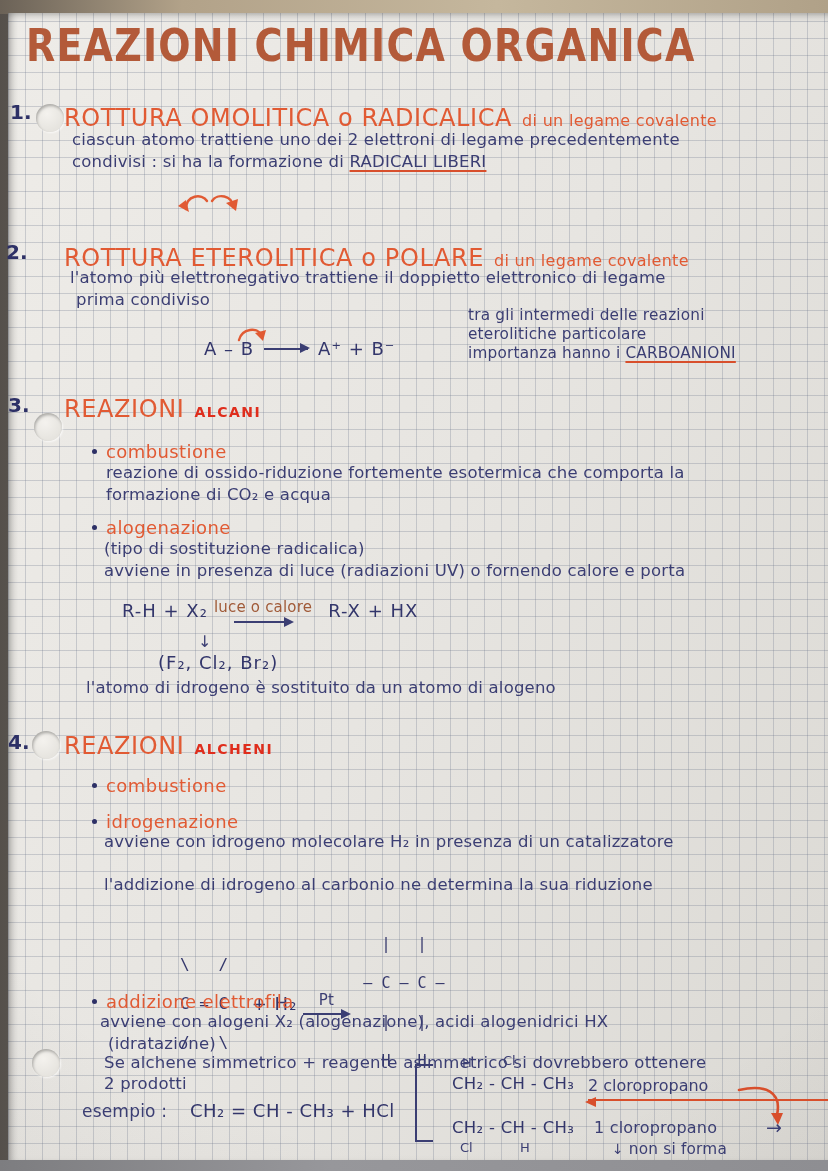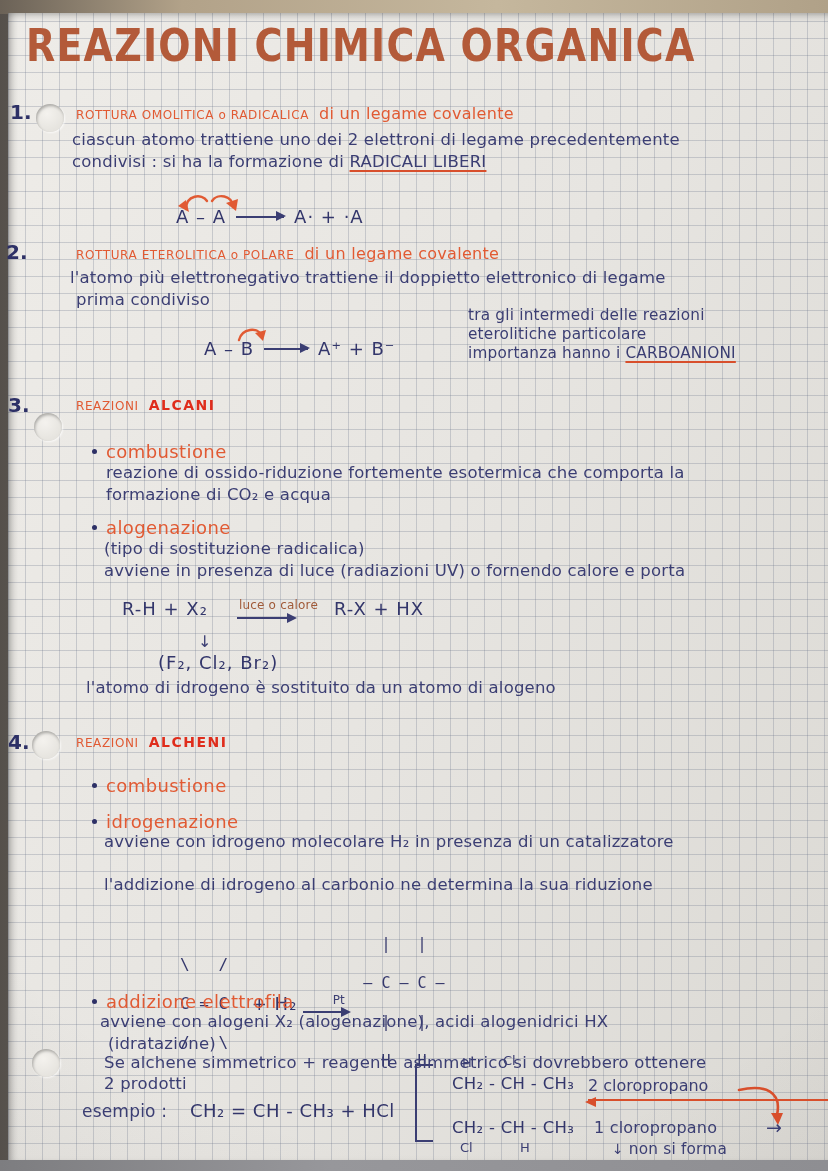--- a/index.html
+++ b/index.html
@@ -20,31 +20,31 @@
     background:radial-gradient(120% 95% at 52% 40%, rgba(0,0,0,0) 62%, rgba(55,50,45,.13));}
   .hole{position:absolute;width:28px;height:28px;border-radius:50%;z-index:4;
         background:radial-gradient(circle at 40% 35%,#f4f2ee,#e6e4df 70%);
         box-shadow:inset 1px 2px 3px rgba(0,0,0,.28), 1px 1px 2px rgba(255,255,255,.7);}
   .abs{position:absolute;z-index:5;white-space:nowrap;}
   .title{font-size:38px;font-weight:bold;letter-spacing:1.2px;color:#b35a39;
          transform:scaleY(1.18);transform-origin:top left;}
   .num{font-size:20px;font-weight:bold;color:#2d3066;}
   .blue{color:#3b3e73;}
   .body{font-size:16.5px;letter-spacing:.2px;color:#3b3e73;}
-  .caps{font-size:12px;letter-spacing:.6px;color:#e15a33;padding-left:12px;}
+  .caps{font-size:24px;letter-spacing:.6px;color:#e15a33;}
   .suffix{font-size:16px;margin-left:10px;letter-spacing:.3px;color:#e15a33;}
   .label{font-size:18px;letter-spacing:.4px;color:#e15a33;}
   .bold-red{color:#df2d1c;font-weight:bold;font-size:14px;letter-spacing:1.5px;margin-left:10px;}
   .u-o{text-decoration:underline;text-decoration-color:#d84f2c;text-decoration-thickness:2px;text-underline-offset:3px;}
   .formula{display:flex;align-items:center;font-size:18px;color:#33366b;letter-spacing:1px;}
   .arr{position:relative;display:inline-block;height:2px;background:#3b3e73;margin:0 10px;vertical-align:middle;}
   .arr::after{content:"";position:absolute;right:-2px;top:-4.5px;
       border-left:10px solid #3b3e73;border-top:5px solid transparent;border-bottom:5px solid transparent;}
   .cond-col{display:inline-flex;flex-direction:column;align-items:center;margin:0 6px;}
-  .cond{font-size:12px;letter-spacing:.2px;margin-bottom:1px;padding-left:25px;}
+  .cond{font-size:15px;letter-spacing:.2px;margin-bottom:1px;}
   .bullet{display:inline-block;width:5px;height:5px;border-radius:50%;background:#2d3066;margin-right:9px;vertical-align:4px;}
   .mono{font-family:"DejaVu Sans Mono",monospace;white-space:pre;color:#33366b;}
   .bracket{width:16px;height:74px;border:2.5px solid #3b3e73;border-right:none;}
   .sub{font-size:13px;color:#3b3e73;}
   .u-arrow{position:relative;padding-bottom:4px;border-bottom:2.5px solid #d84f2c;color:#3b3e73;}
   .u-arrow::before{content:"";position:absolute;left:-3px;bottom:-7.5px;
       border-right:11px solid #d84f2c;border-top:5px solid transparent;border-bottom:5px solid transparent;}
   .note15{font-size:15.3px;letter-spacing:.2px;color:#3b3e73;}
 </style>
 </head>
@@ -69,25 +69,20 @@
   <div class="abs body" style="left:72px;top:130px">ciascun atomo trattiene uno dei 2 elettroni di legame precedentemente</div>
   <div class="abs body" style="left:72px;top:152px">
     <span>condivisi : si ha la formazione di </span><span class="u-o">RADICALI LIBERI</span>
   </div>
   <svg class="abs" style="left:176px;top:188px" width="66" height="24" viewBox="0 0 66 24">
     <path d="M10 21 C10 7 26 5 31 13" stroke="#e15a33" stroke-width="2.4" fill="none" stroke-linecap="round"></path>
     <polygon points="2,18 13,24 10,12" fill="#e15a33"></polygon>
     <path d="M36 13 C41 5 57 7 57 19" stroke="#e15a33" stroke-width="2.4" fill="none" stroke-linecap="round"></path>
     <polygon points="50,15 60,23 62,11" fill="#e15a33"></polygon>
   </svg>
-  <div class="abs formula" style="left:176px;top:206px">
-    <span>A – A</span>
-    <span class="arr" style="width:48px"></span>
-    <span>A· + ·A</span>
-  </div>
 
   <div class="abs num" style="left:6px;top:240px">2.</div>
   <div class="abs" style="left:64px;top:244px">
     <span class="caps">ROTTURA ETEROLITICA o POLARE</span><span class="suffix">di un legame covalente</span>
   </div>
   <div class="abs body" style="left:70px;top:268px">l'atomo più elettronegativo trattiene il doppietto elettronico di legame</div>
   <div class="abs body" style="left:76px;top:290px">prima condiviso</div>
 
   <div class="abs note15" style="left:468px;top:306px;line-height:19px;white-space:normal;width:330px">
     <div>tra gli intermedi delle reazioni</div>

